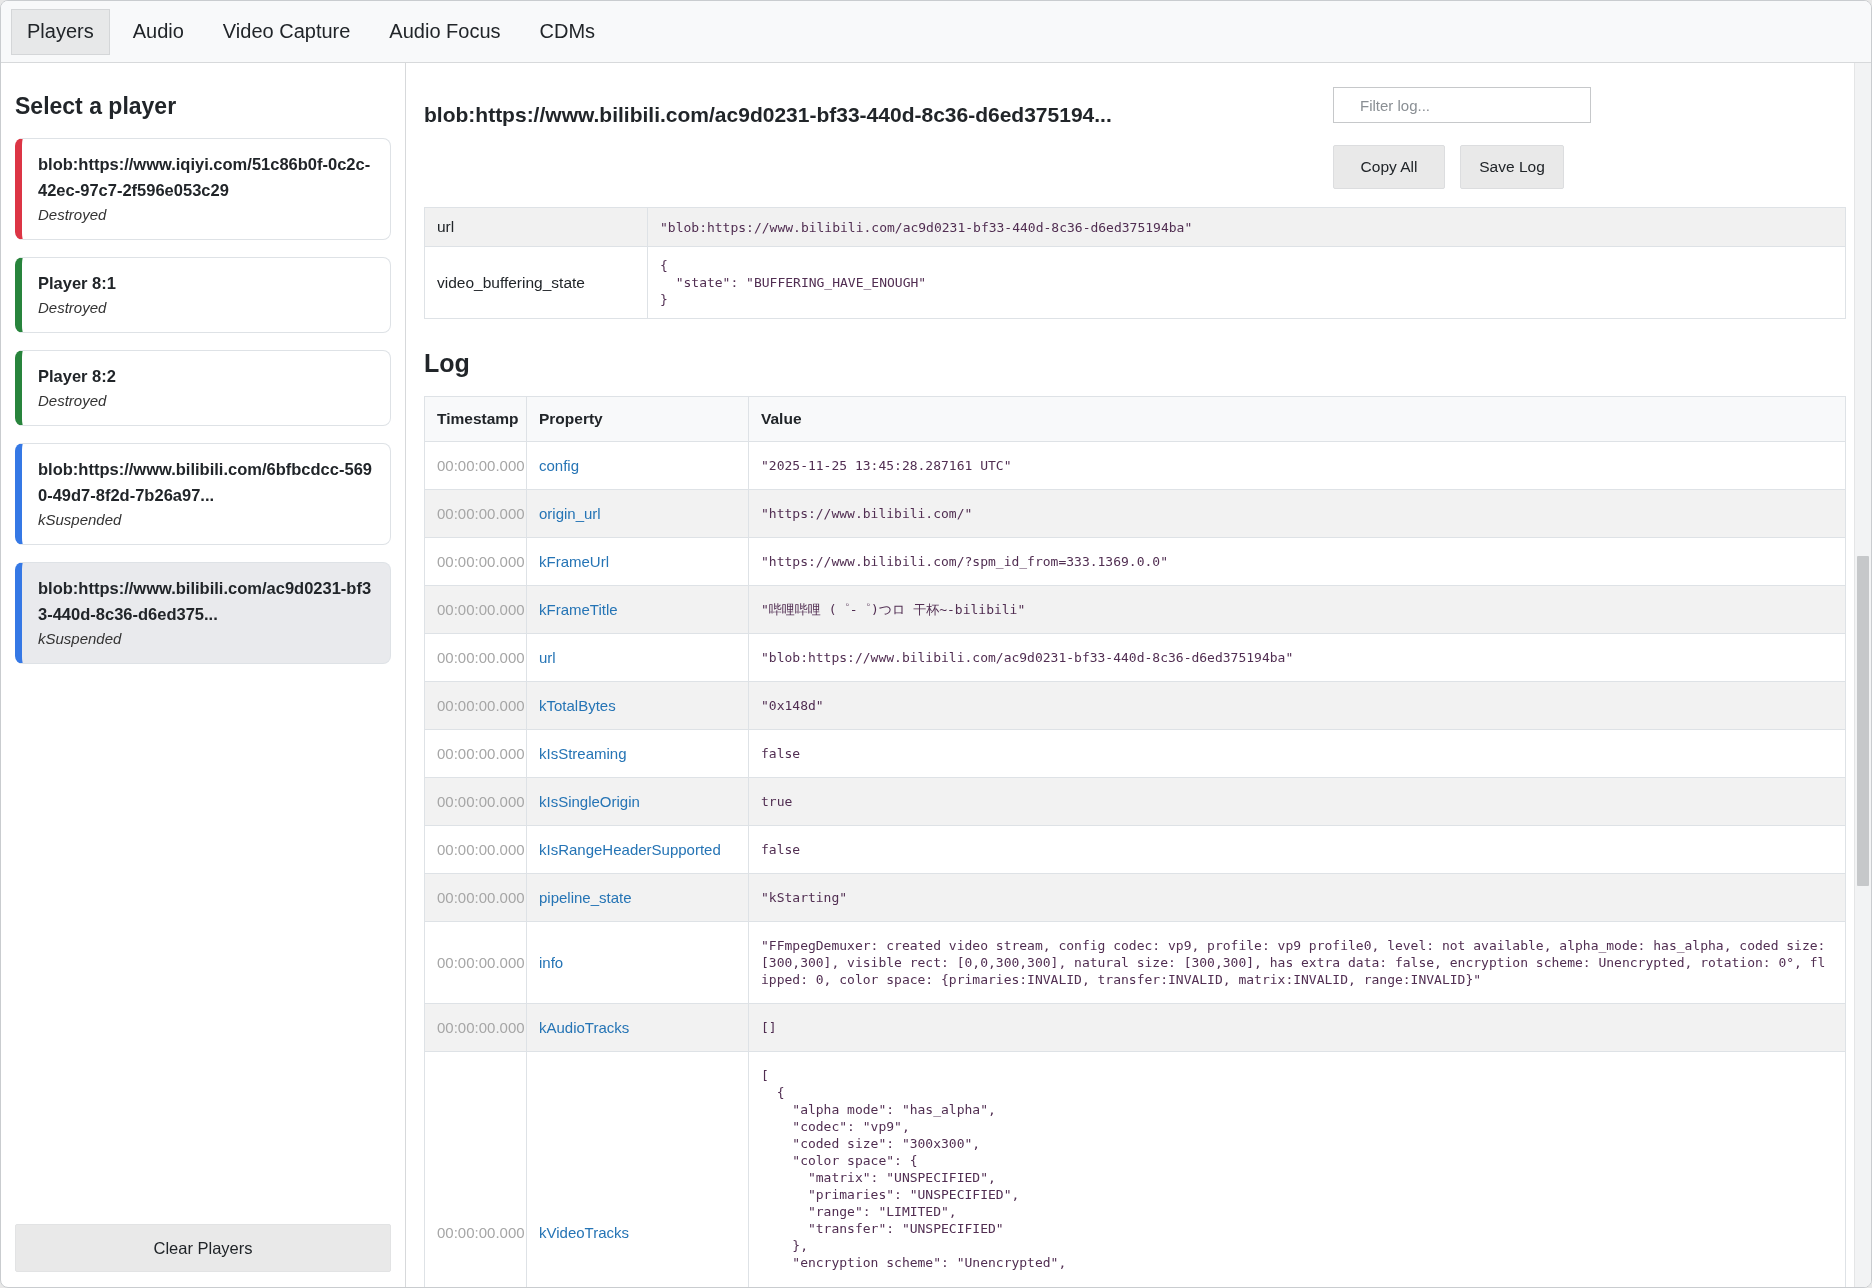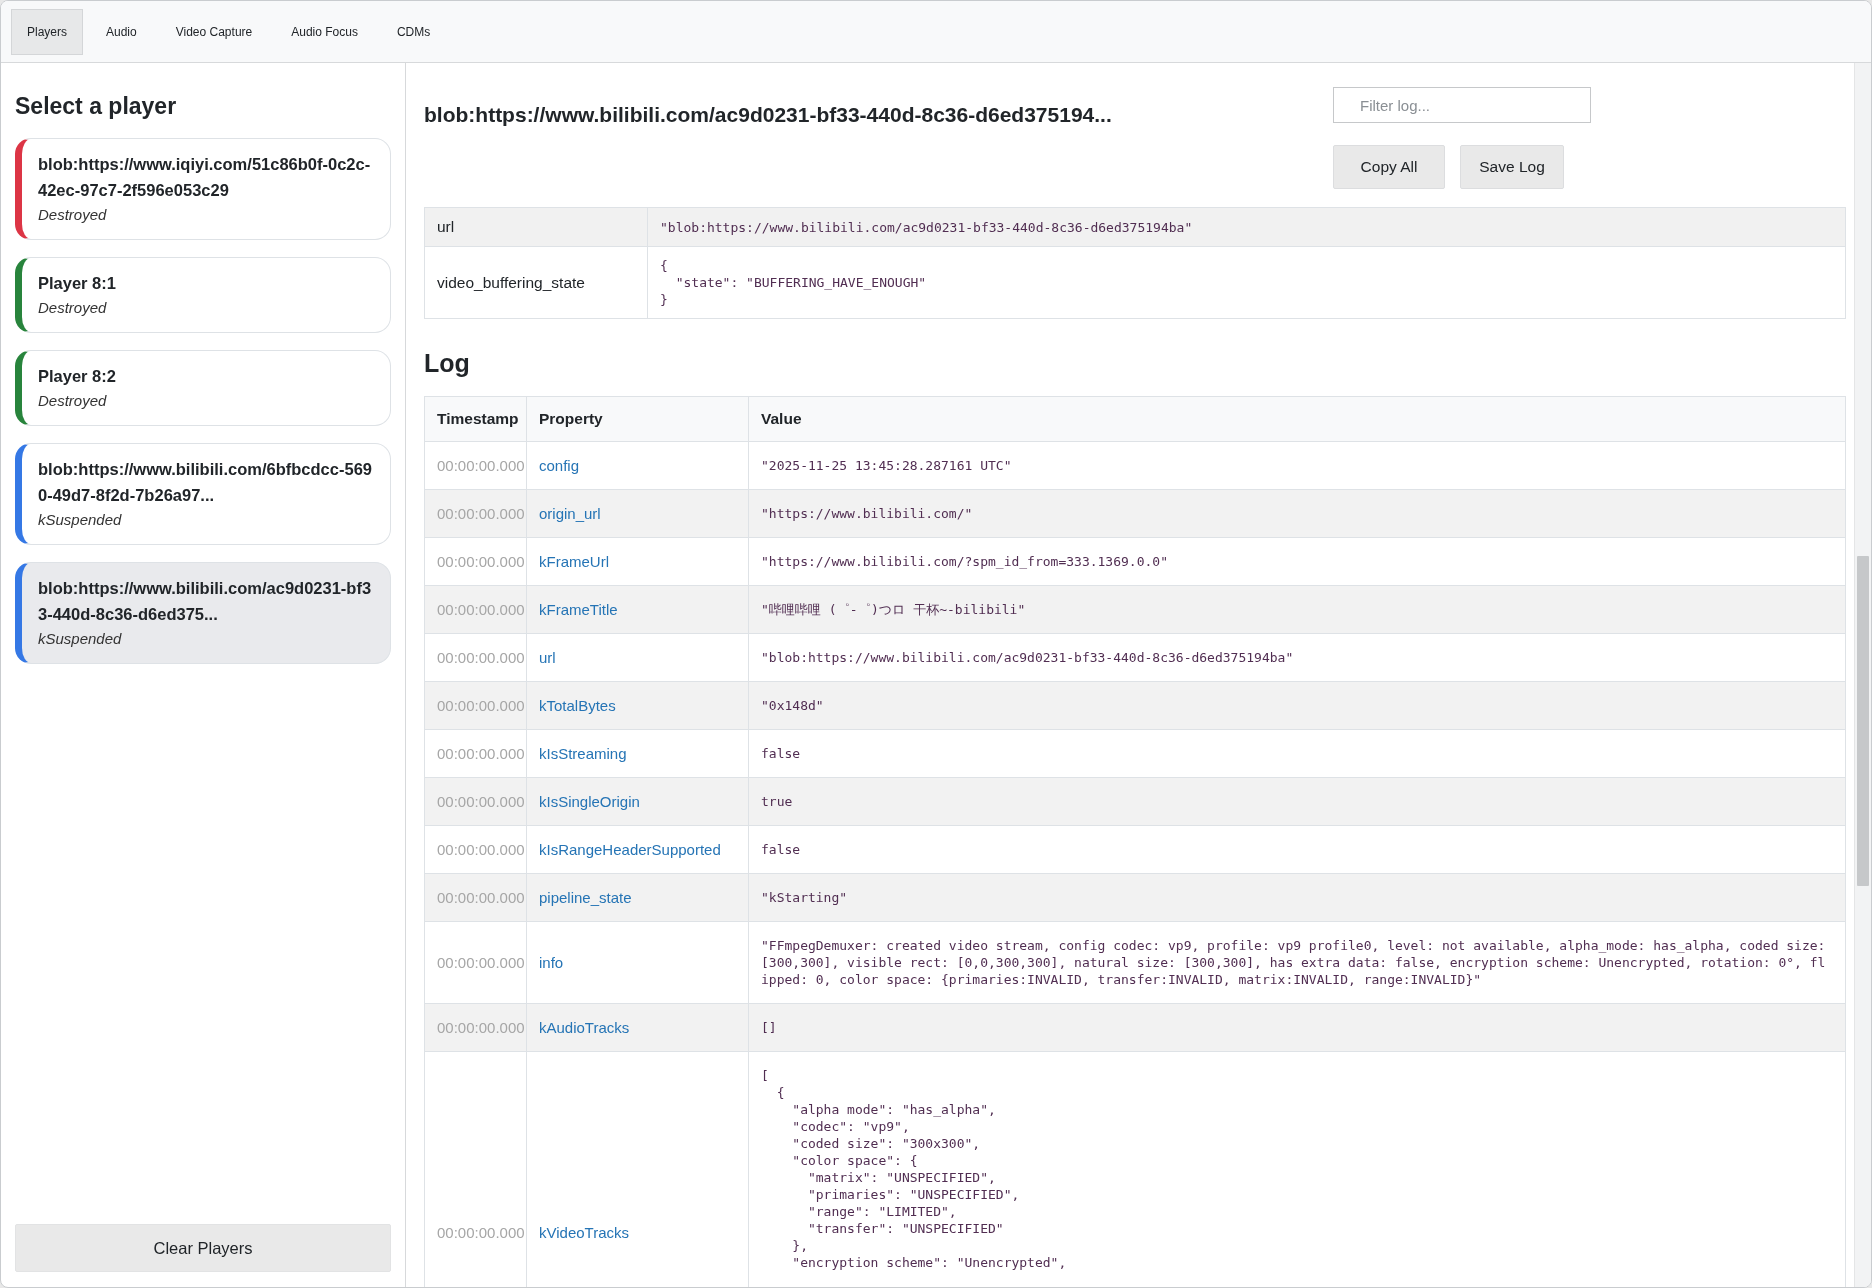--- a/index.html
+++ b/index.html
@@ -9,34 +9,34 @@
     border:1px solid #c9cccf; border-radius:8px; overflow:hidden;
     font-family:"Liberation Sans", sans-serif; color:#212529;
   }
   
   .navbar {
     height:62px; background:#f8f9fa; border-bottom:1px solid #d7d9db;
     display:flex; align-items:center; padding-left:10px;
   }
   .tab {
     font-family:"Liberation Sans", sans-serif;
-    font-size:12px; color:#212529; background:transparent; border:1px solid transparent;
+    font-size:20px; color:#212529; background:transparent; border:1px solid transparent;
     height:46px; padding:0 15px; margin-right:7px; cursor:pointer;
   }
   .tab.active { background:#e7e8e9; border-color:#d4d6d8; }
   
   .body { display:flex; height:1225px; }
   .sidebar {
     width:405px; min-width:405px; border-right:1px solid #d7d9db;
     padding:0 14px; display:flex; flex-direction:column; overflow:hidden;
   }
   .sidebar h2 { font-size:23px; margin:30px 0 18px; font-weight:bold; }
   .player-list { flex:1 1 auto; overflow:hidden; }
   .player-card {
-    border:1px solid #dee2e6; border-left:7px solid #888; border-radius:16px;
+    border:1px solid #dee2e6; border-left:7px solid #888; border-radius:8px;
     padding:12px 16px; margin-bottom:17px; background:#fff; cursor:pointer;
   }
   .player-card.selected { background:#e9eaed; }
   .accent-red   { border-left-color:#dc3545; }
   .accent-green { border-left-color:#28843c; }
   .accent-blue  { border-left-color:#3578e5; }
   .pc-title { font-weight:bold; font-size:16.5px; line-height:26px; word-break:break-all; }
   .pc-status { font-style:italic; font-size:15px; line-height:24px; color:#333; }
   .clear-btn {
     flex:0 0 auto; margin:0 0 16px; height:48px; width:100%;

